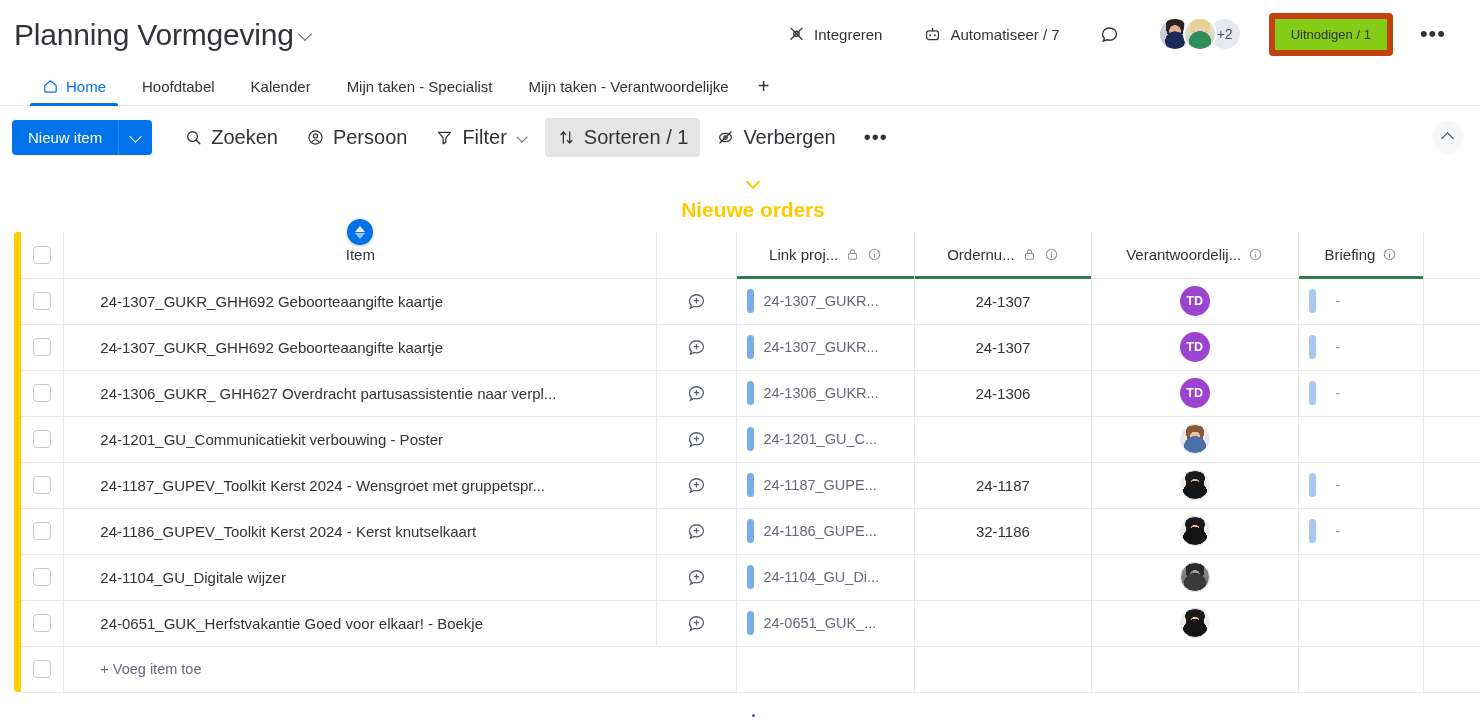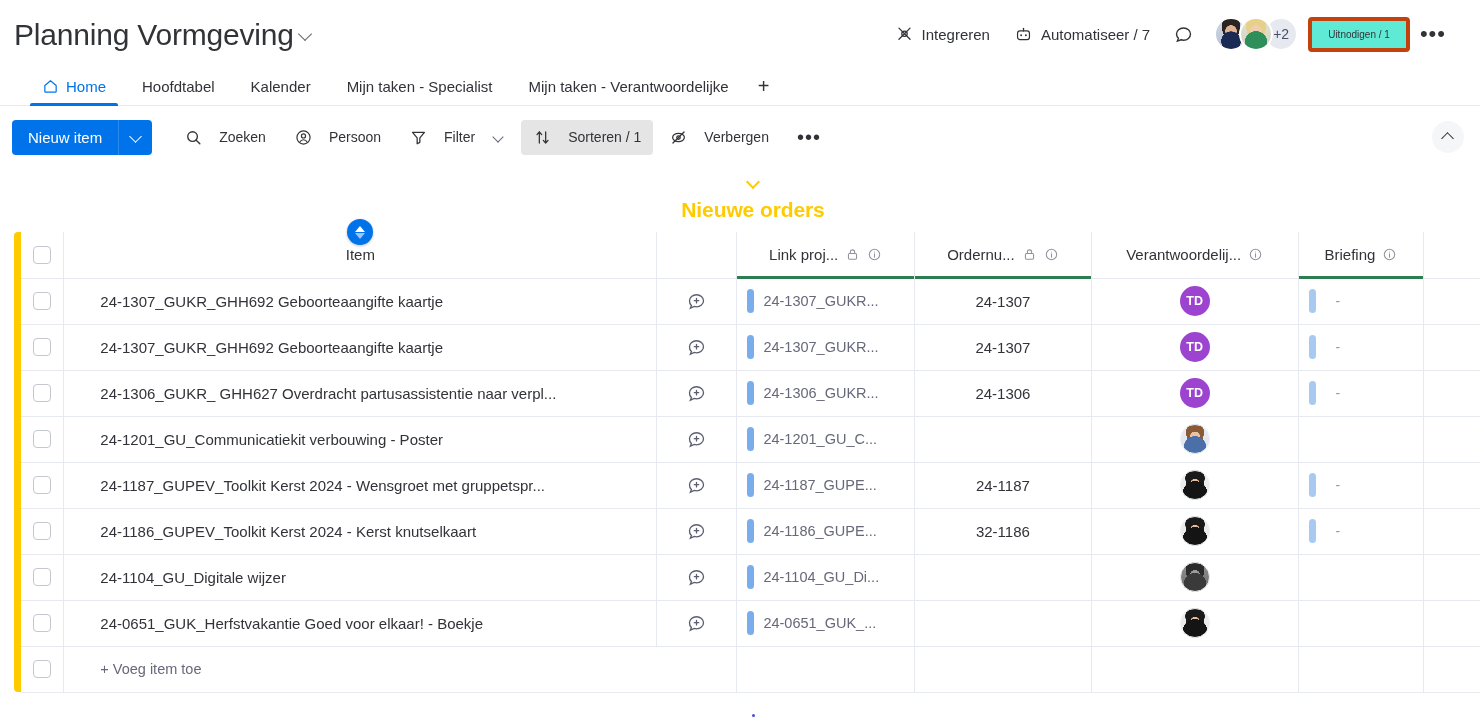--- a/index.html
+++ b/index.html
@@ -36,21 +36,21 @@
     width: 9px; height: 9px;
     border-right: 1.6px solid #323338;
     border-bottom: 1.6px solid #323338;
     transform: rotate(45deg);
   }
 
   .header-right {
     margin-left: auto;
     display: flex;
     align-items: center;
-    gap: 0;
+    gap: 17px;
   }
   .hdr-action {
     display: flex; align-items: center; gap: 8px;
     font-size: 15px; color: #323338;
     padding: 6px 12px;
     border-radius: 4px;
     cursor: pointer;
     white-space: nowrap;
   }
   .hdr-icon { width: 19px; height: 19px; flex: none; display:block; }
@@ -98,26 +98,26 @@
       radial-gradient(ellipse at 50% 26%, #1a1a1a 0 48%, transparent 49%),
       linear-gradient(#f0f0f0,#e3e3e3); }
   .ph-e { background:
       radial-gradient(circle at 50% 76%, #3a3a3a 0 44%, transparent 45%),
       radial-gradient(circle at 50% 42%, #9a9a9a 0 22%, transparent 23%),
       radial-gradient(ellipse at 50% 24%, #2b2b2b 0 46%, transparent 47%),
       linear-gradient(#8f8f8f,#6e6e6e);
       filter: grayscale(1); border-radius: 6px; }
 
   .invite-btn {
-    border: 4px solid #c2410c;
+    border: 6px solid #c2410c;
     border-radius: 4px;
     padding: 8px 16px;
-    font-size: 10px;
+    font-size: 13px;
     color: #323338;
-    background: #5eead4;
+    background: #84cc16;
     cursor: pointer;
     white-space: nowrap;
   }
   .dots-btn {
     font-size: 22px; letter-spacing: 1px; color: #323338;
     padding: 0 10px; cursor: pointer; line-height: 1;
     user-select: none;
   }
 
   
@@ -171,22 +171,22 @@
   }
   .split-caret { width: 12px; height: 12px; position: relative; }
   .split-caret::before {
     content:""; position:absolute; left:1px; top:1px;
     width:8px; height:8px;
     border-right: 1.8px solid #fff; border-bottom: 1.8px solid #fff;
     transform: rotate(45deg);
   }
 
   .tb-btn {
-    display: flex; align-items: center; gap: 16px;
-    font-size: 14px; color: #323338;
+    display: flex; align-items: center; gap: 8px;
+    font-size: 20px; color: #323338;
     padding: 8px 12px; border-radius: 4px; cursor: pointer;
     white-space: nowrap;
   }
   .tb-btn.active { background: #e5e5e5; }
   .tb-icon { width: 19px; height: 19px; flex:none; display:block; }
   .mini-caret {
     width: 12px; height: 12px; position: relative; margin-left: 2px;
   }
   .mini-caret::before {
     content:""; position:absolute; left:1px; top:2px;

